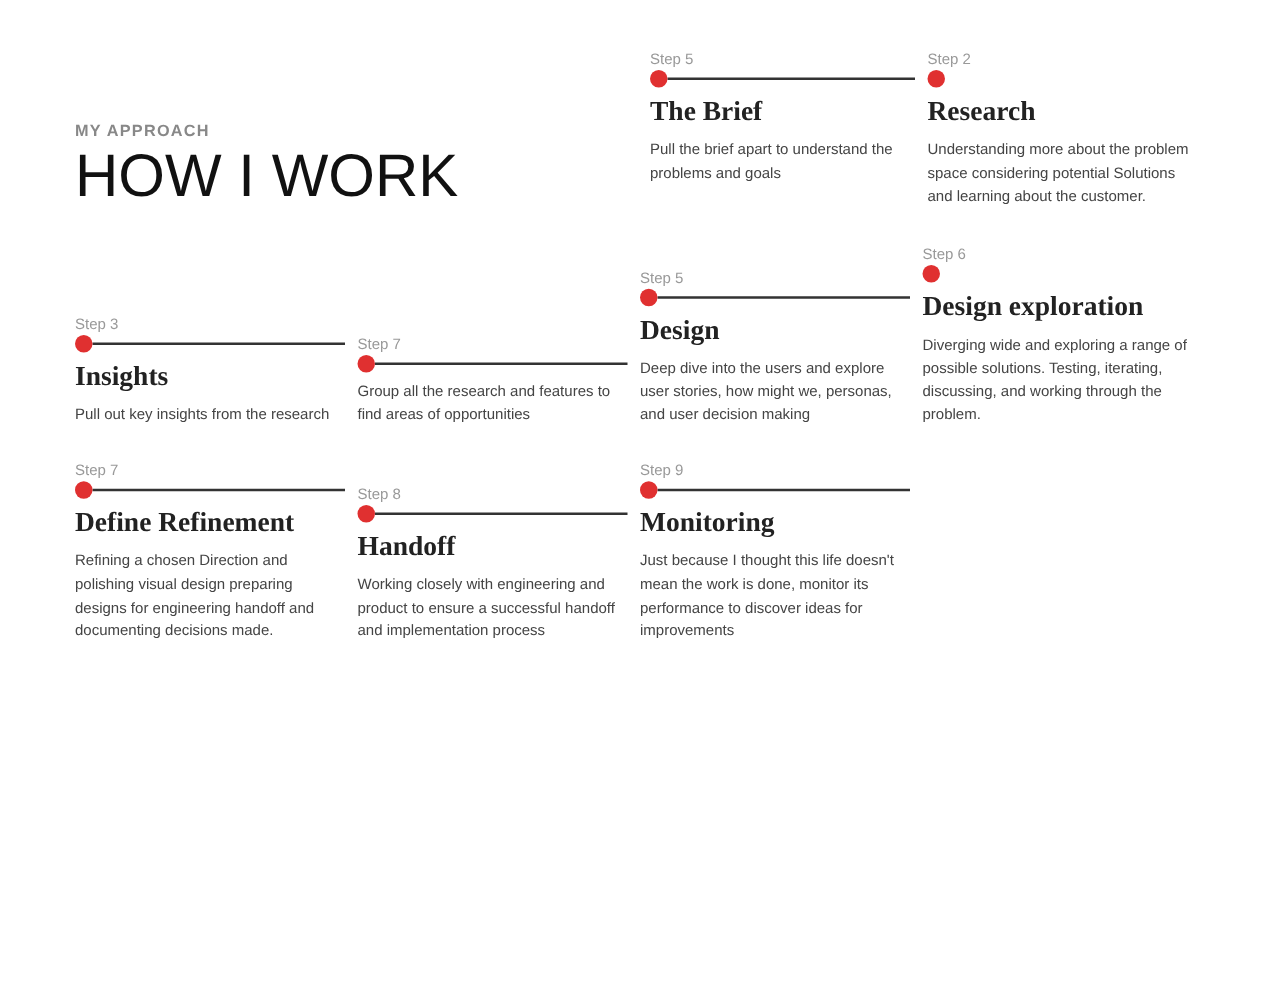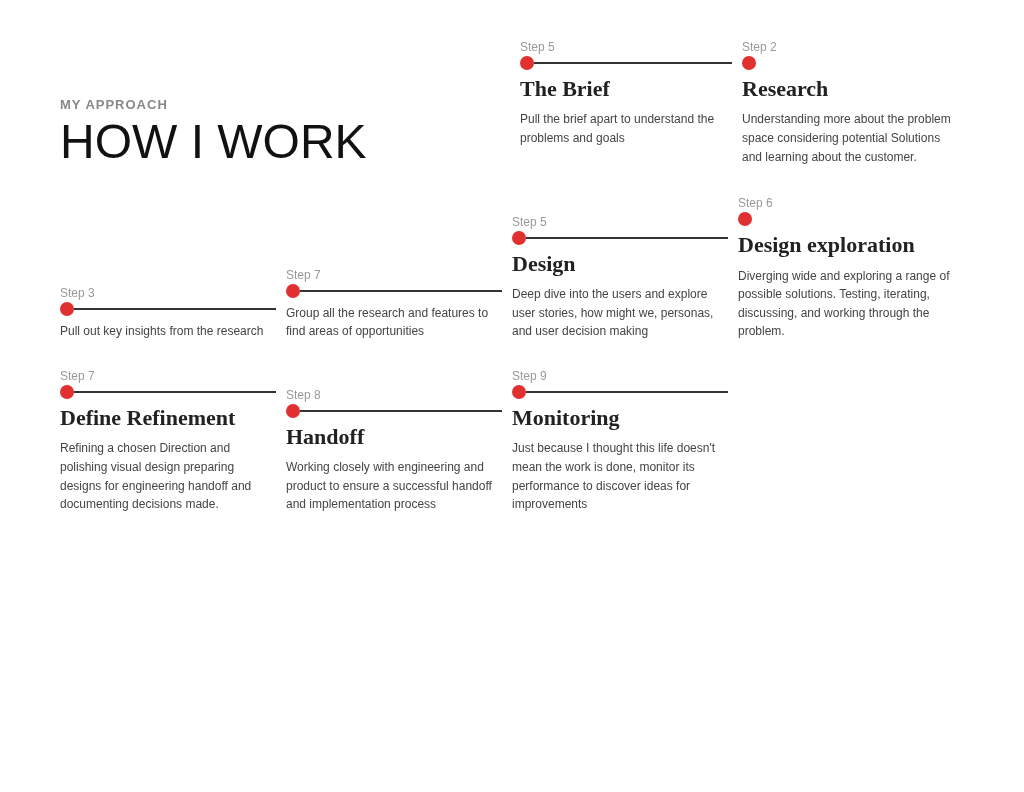--- a/index.html
+++ b/index.html
@@ -161,20 +161,21 @@
   </div>
 
   <div class="row-steps">
 
     <div class="step-block">
       <div class="step-label">Step 3</div>
       <div class="step-timeline">
         <div class="step-dot"></div>
         <div class="step-line"></div>
       </div>
+      <div class="step-title">Insights</div>
       <div class="step-desc">Pull out key insights from the research</div>
     </div>
 
     <div class="step-block">
       <div class="step-label">Step 7</div>
       <div class="step-timeline">
         <div class="step-dot"></div>
         <div class="step-line"></div>
       </div>
       <div class="step-desc">Group all the research and features to find areas of opportunities</div>

